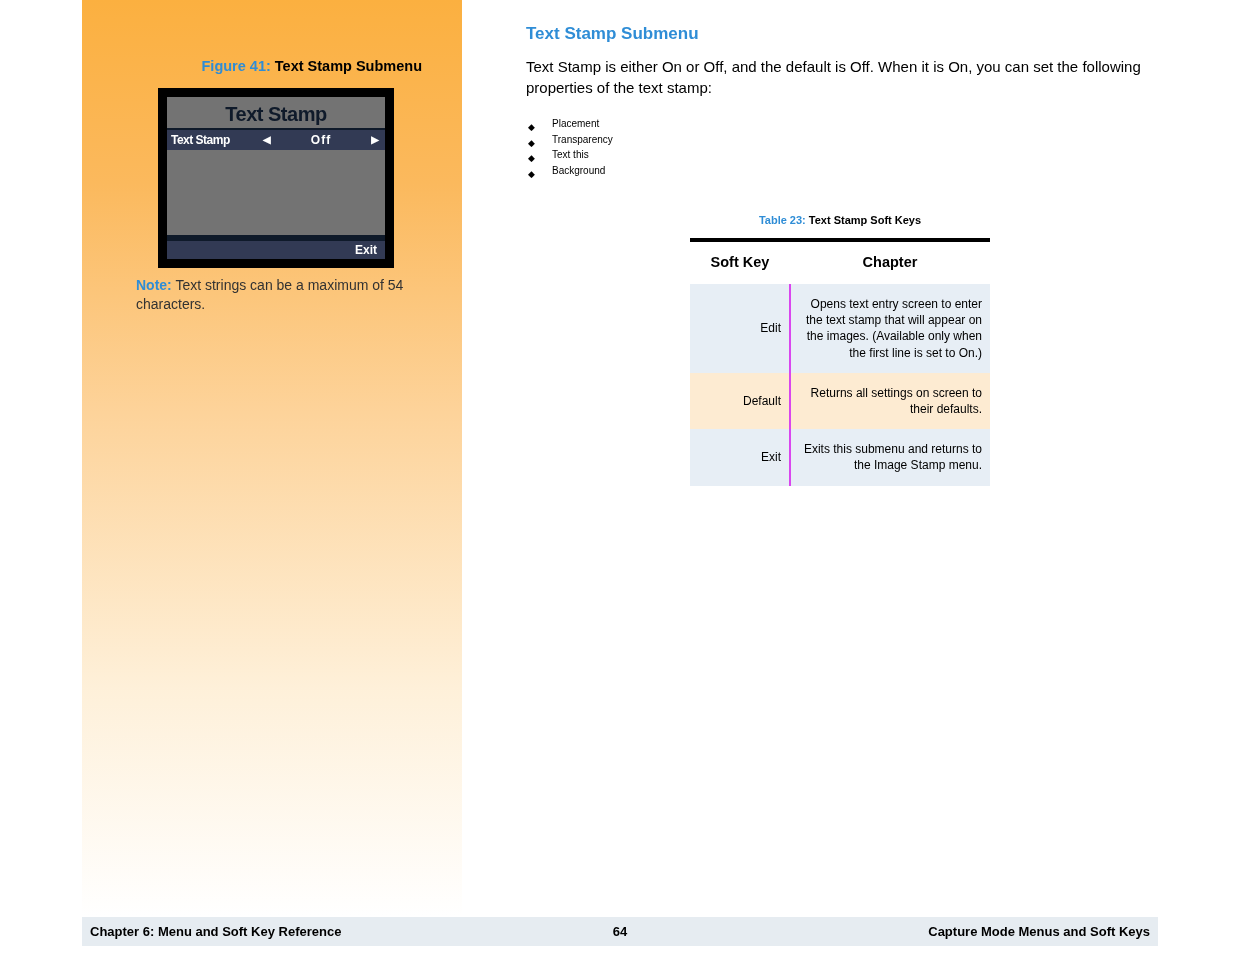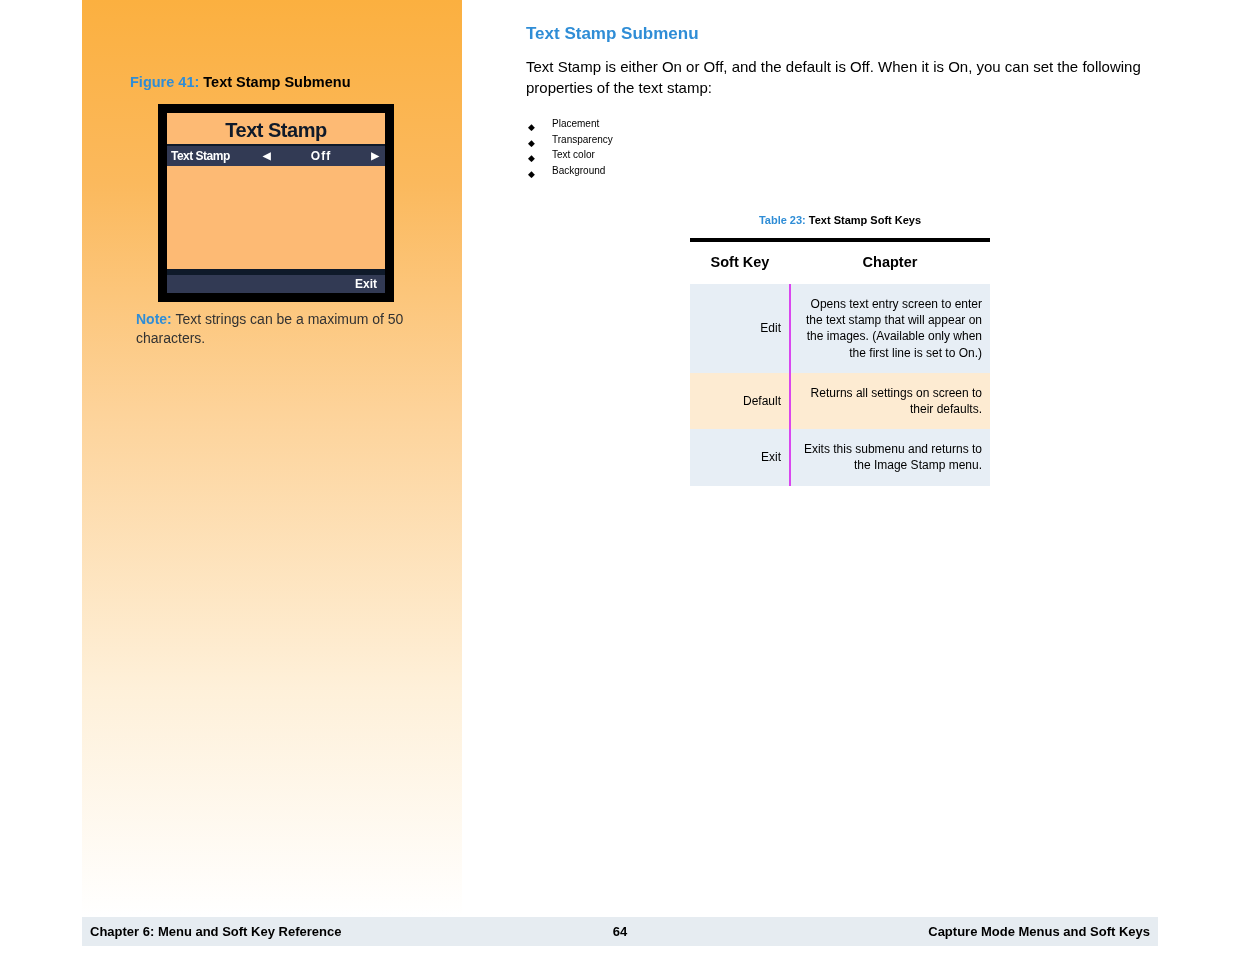--- a/index.html
+++ b/index.html
@@ -21,37 +21,36 @@
     display: flex;
   }
   .sidebar {
     width: 380px;
     height: 100%;
     background: linear-gradient(to bottom, #fbb040 0%, #fbb95d 20%, #fdd39a 45%, #fef0d9 75%, #ffffff 100%);
     padding: 58px 40px 20px 48px;
     position: relative;
   }
   .figure-label {
-    text-align: left;
+    text-align: right;
     font-size: 14.5px;
     font-weight: bold;
     margin-bottom: 14px;
     color: #000;
-    margin-top: 16px;
   }
   .figure-label .figlabel { color: #2f8dd6; }
   .screenshot-outer {
     width: 236px;
     margin: 0 auto 8px auto;
     background: #000;
     padding: 9px;
   }
   .screenshot-inner {
-    background: #fdba74;
-    height: 180px;
+    background: #737373;
+    height: 162px;
     position: relative;
   }
   .ts-title {
     text-align: center;
     font-family: "Arial Black", Arial, sans-serif;
     font-weight: 900;
     font-size: 20px;
     color: #0f1a2a;
     padding-top: 6px;
     letter-spacing: -0.5px;
@@ -191,31 +190,31 @@
             <span class="ts-arrow right">▶</span>
           </div>
         </div>
         <div class="ts-sep"></div>
         <div class="ts-bottom">
           <span>Exit</span>
         </div>
       </div>
     </div>
     <div class="note">
-      <span class="notelabel">Note:</span><span> Text strings can be a maximum of 50 characters.</span>
+      <span class="notelabel">Note:</span><span> Text strings can be a maximum of 54 characters.</span>
     </div>
   </aside>
 
   <main class="main">
     <h2 class="section-title">Text Stamp Submenu</h2>
     <p class="para">Text Stamp is either On or Off, and the default is Off. When it is On, you can set the following properties of the text stamp:</p>
     <ul class="bullets">
       <li>Placement</li>
       <li>Transparency</li>
-      <li>Text color</li>
+      <li>Text this</li>
       <li>Background</li>
     </ul>
 
     <div class="table-wrap">
       <div class="table-title">
         <span class="tlabel">Table 23:</span><span> Text Stamp Soft Keys</span>
       </div>
       <table class="tbl">
         <thead>
           <tr>

